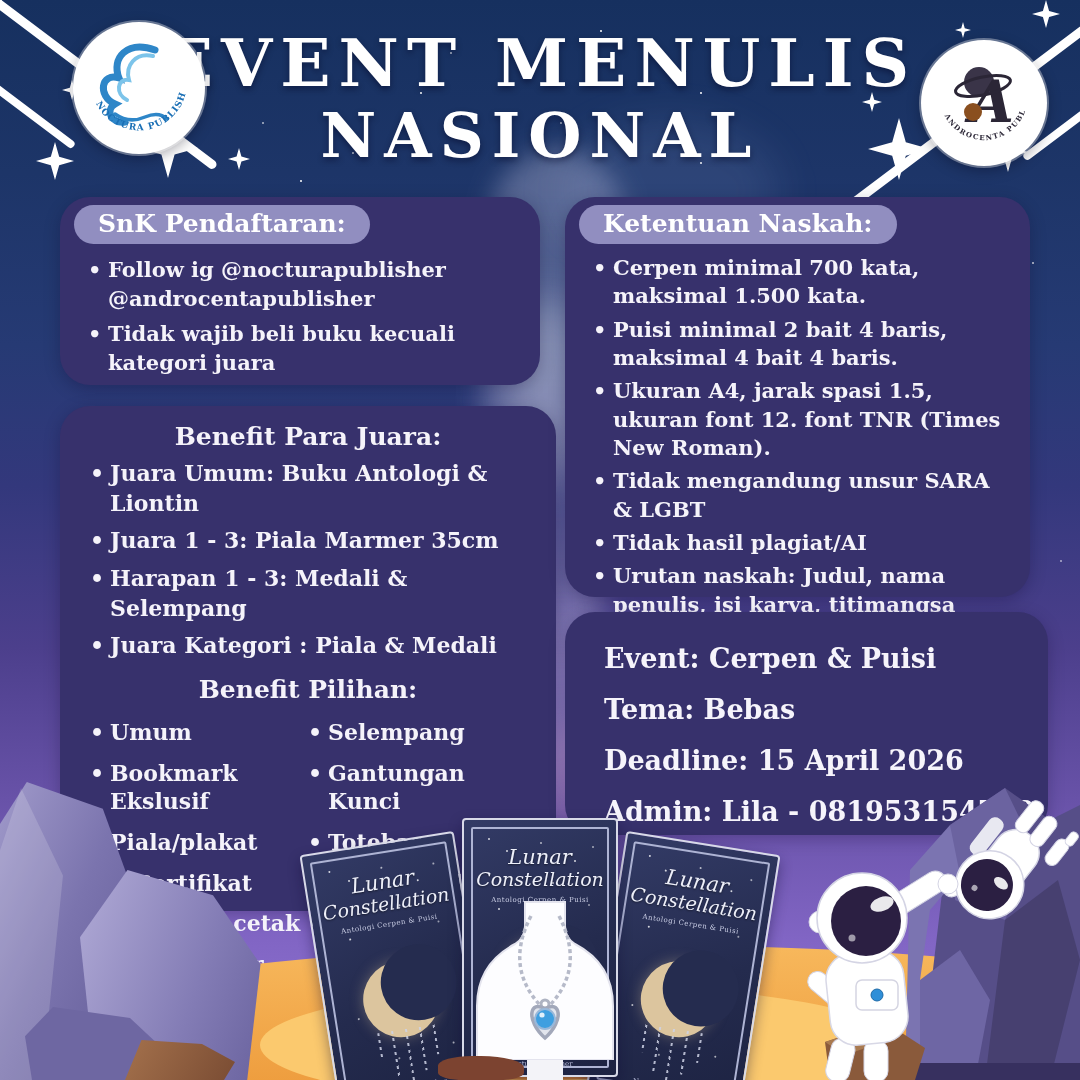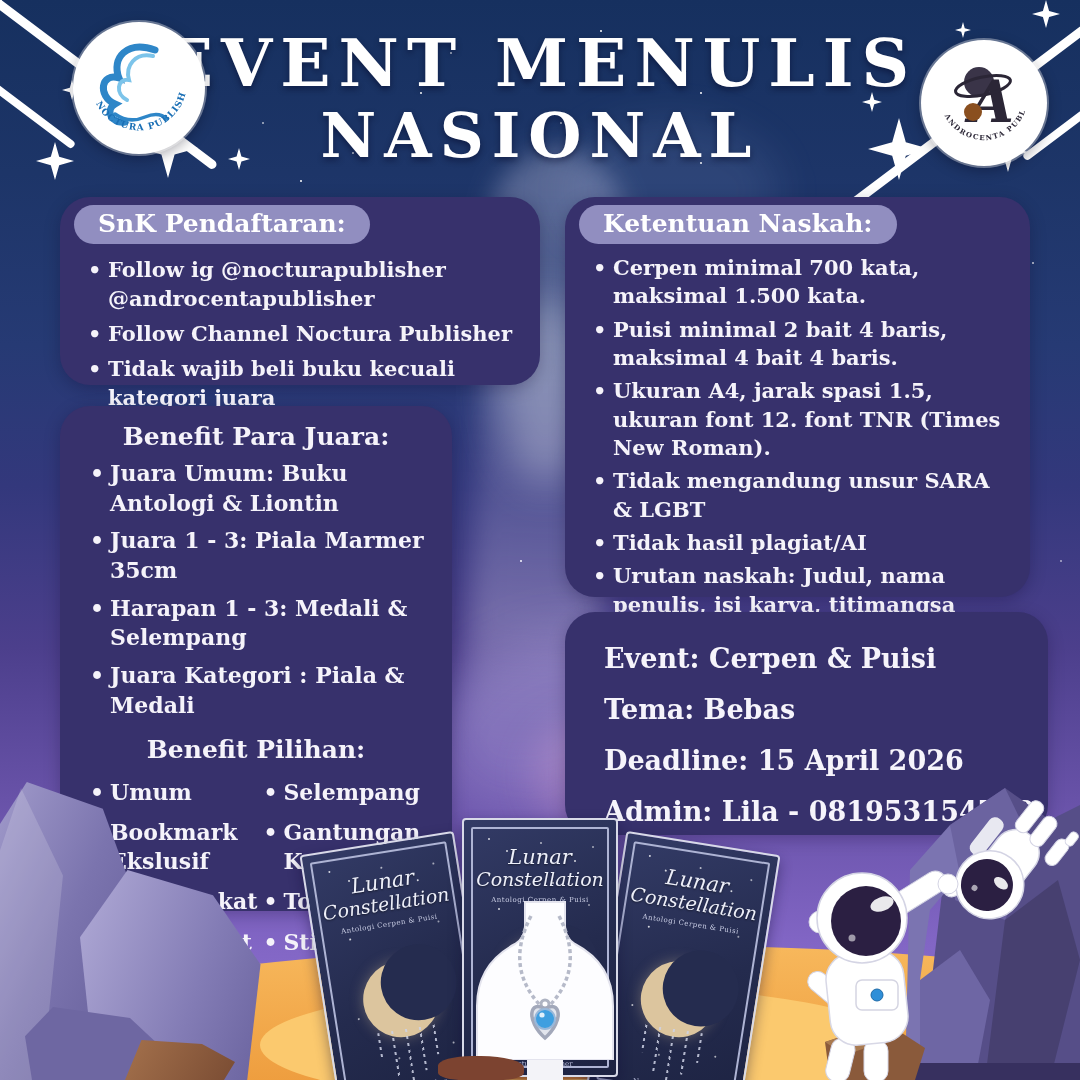--- a/index.html
+++ b/index.html
@@ -57,21 +57,21 @@
     box-shadow:0 4px 16px rgba(10,5,40,.25);}
   .pill{display:inline-block;background:var(--pill,#918ec0);color:#fff;font-weight:bold;
     font-size:25px;padding:4px 24px 6px;border-radius:24px;}
   .panel ul{list-style:none;margin:0;padding:0;}
   .panel li{position:relative;padding-left:26px;font-weight:bold;color:var(--text,#f5f3fa);}
   .panel li::before{content:"•";position:absolute;left:6px;top:0;}
   .p-snk{left:60px;top:197px;width:480px;height:188px;padding:0;}
   .p-snk .pill{margin:8px 0 0 14px;}
   .p-snk ul{margin:12px 18px 0 22px;}
   .p-snk li{font-size:21px;line-height:1.38;margin-bottom:6px;}
-  .p-benefit{left:60px;top:406px;width:392px;height:505px;}
+  .p-benefit{left:60px;top:406px;width:496px;height:505px;}
   .bh{font-size:25px;font-weight:bold;text-align:center;color:#f5f3fa;}
   .bh1{margin-top:16px;}
   .p-benefit ul.juara{margin:8px 14px 0 24px;}
   .p-benefit ul.juara li{font-size:22px;line-height:1.35;margin-bottom:8px;}
   .bh2{margin-top:14px;}
   .cols{display:flex;margin:14px 10px 0 24px;}
   .cols ul li{font-size:22px;line-height:1.3;margin-bottom:12px;}
   .col1{width:218px;}
   .col1 li{max-width:205px;}
   .col2{width:238px;}
@@ -199,21 +199,20 @@
       <text font-size="7" font-weight="bold" fill="#2b2636" letter-spacing="1.4">
         <textPath href="#andro-arc" startOffset="4">ANDROCENTA PUBLISHER</textPath>
       </text>
     </svg>
   </div>
 
   <div class="panel p-snk">
     <span class="pill">SnK Pendaftaran:</span>
     <ul>
       <li>Follow ig @nocturapublisher @androcentapublisher</li>
-      <li>Follow Channel Noctura Publisher</li>
       <li>Tidak wajib beli buku kecuali kategori juara</li>
     </ul>
   </div>
 
   <div class="panel p-benefit">
     <div class="bh bh1">Benefit Para Juara:</div>
     <ul class="juara">
       <li>Juara Umum: Buku Antologi &amp; Liontin</li>
       <li>Juara 1 - 3: Piala Marmer 35cm</li>
       <li>Harapan 1 - 3: Medali &amp; Selempang</li>

